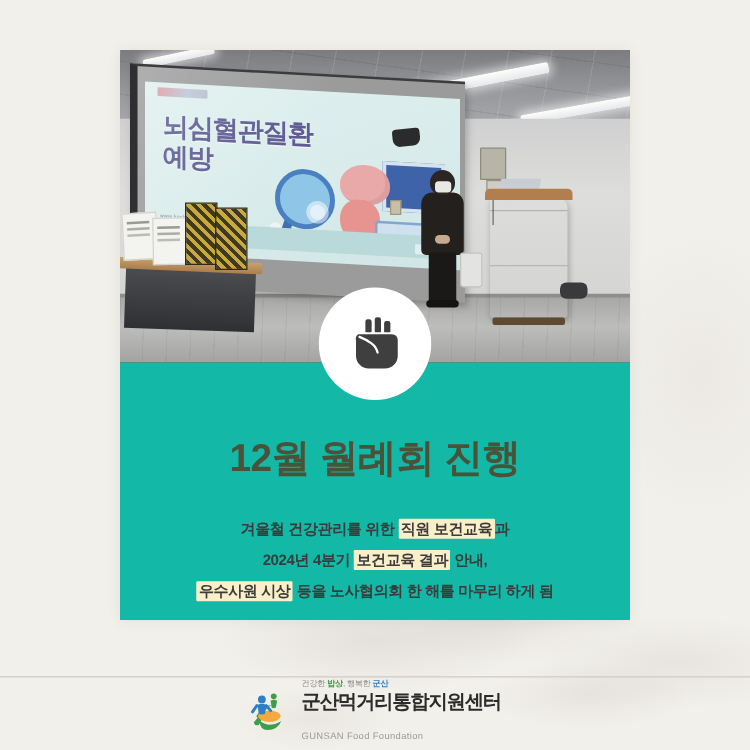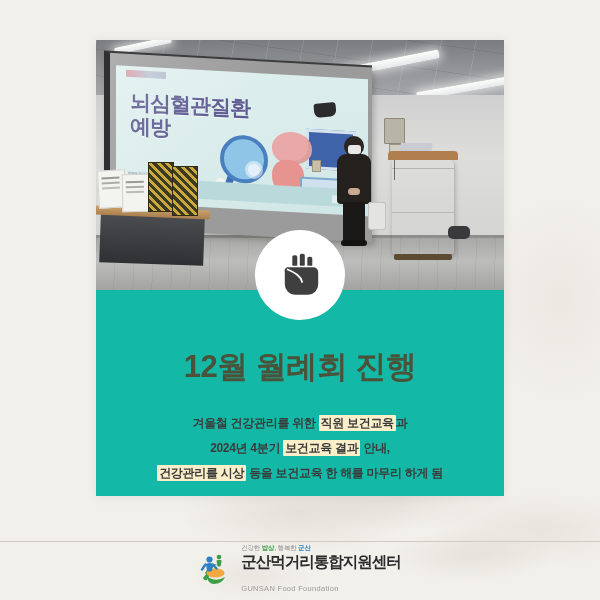--- a/index.html
+++ b/index.html
@@ -460,21 +460,21 @@
           </g>
         </svg>
       </span>
     </div>
 
     <div class="text-block">
       <h1 class="headline">12월 월례회 진행</h1>
       <div class="body-lines">
           <span class="ln"><span>겨울철 건강관리를 위한 </span><span class="hl">직원 보건교육</span><span>과</span></span>
           <span class="ln"><span>2024년 4분기 </span><span class="hl">보건교육 결과</span><span> 안내,</span></span>
-          <span class="ln"><span class="hl">건강관리를 시상</span><span> 등을 보건교육 한 해를 마무리 하게 됨</span></span>
+          <span class="ln"><span class="hl">우수사원 시상</span><span> 등을 노사협의회 한 해를 마무리 하게 됨</span></span>
         </div>
     </div>
   </div>
 
   <div class="divider"></div>
   <div class="footer">
     <div class="brand-mark">
       <svg width="34" height="34" viewBox="0 0 34 34" aria-hidden="true">
         <path d="M6 21 q5-9 12-9 q-6 4 -8 10 q-2 2 -4 -1z" fill="#3C9E46"></path>
         <path d="M4 26 q6-9 15-10 q-8 5 -11 12 q-3 1 -4 -2z" fill="#3C9E46"></path>

